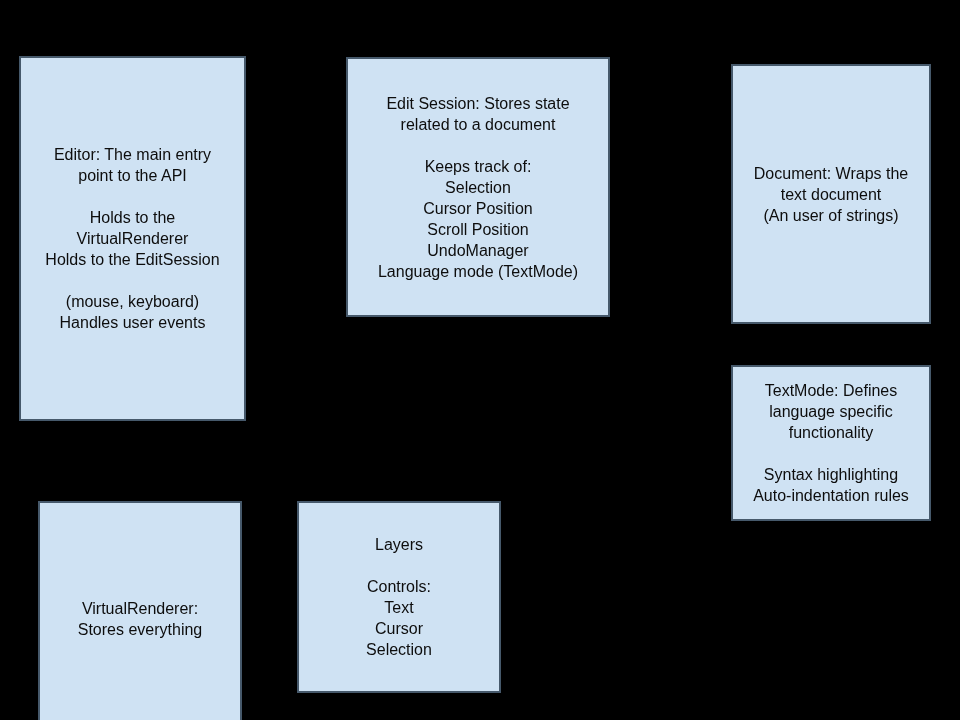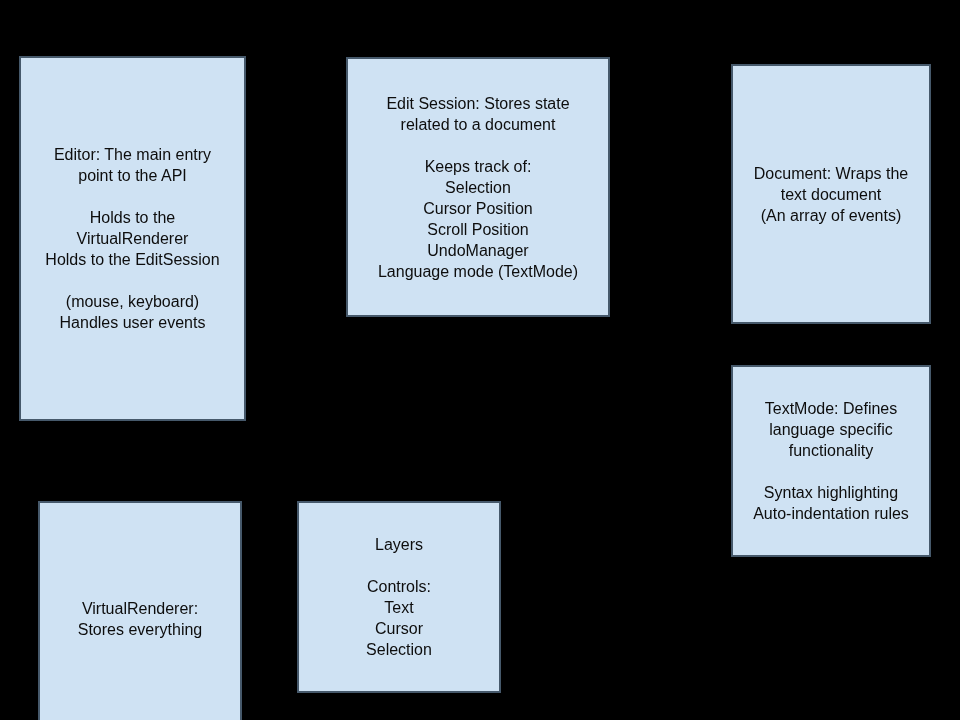--- a/index.html
+++ b/index.html
@@ -29,21 +29,21 @@
     font-size: 16px;
     line-height: 21px;
   }
   .box .line {
     min-height: 21px;
     white-space: pre;
   }
   .box-editor          { left: 19px;  top: 56px;  width: 227px; height: 365px; }
   .box-editsession     { left: 346px; top: 57px;  width: 264px; height: 260px; text-align: right; }
   .box-document        { left: 731px; top: 56px;  width: 200px; height: 260px; margin-top: 8px; }
-  .box-textmode        { left: 731px; top: 365px; width: 200px; height: 192px; }
+  .box-textmode        { left: 731px; top: 365px; width: 200px; height: 156px; }
   .box-virtualrenderer { left: 38px;  top: 501px; width: 204px; height: 236px; }
   .box-layers          { left: 297px; top: 501px; width: 204px; height: 192px; align-items: center; }
 </style>
 </head>
 <body>
 
 <div class="slide">
   <div class="box box-editor">
       <div class="line">Editor: The main entry</div>
       <div class="line">point to the API</div>
@@ -64,21 +64,21 @@
       <div class="line">Selection</div>
       <div class="line">Cursor Position</div>
       <div class="line">Scroll Position</div>
       <div class="line">UndoManager</div>
       <div class="line">Language mode (TextMode)</div>
     </div>
 
   <div class="box box-document">
       <div class="line">Document: Wraps the</div>
       <div class="line">text document</div>
-      <div class="line">(An array of events)</div>
+      <div class="line">(An user of strings)</div>
     </div>
 
   <div class="box box-textmode">
       <div class="line">TextMode: Defines</div>
       <div class="line">language specific</div>
       <div class="line">functionality</div>
       <div class="line"></div>
       <div class="line">Syntax highlighting</div>
       <div class="line">Auto-indentation rules</div>
     </div>

